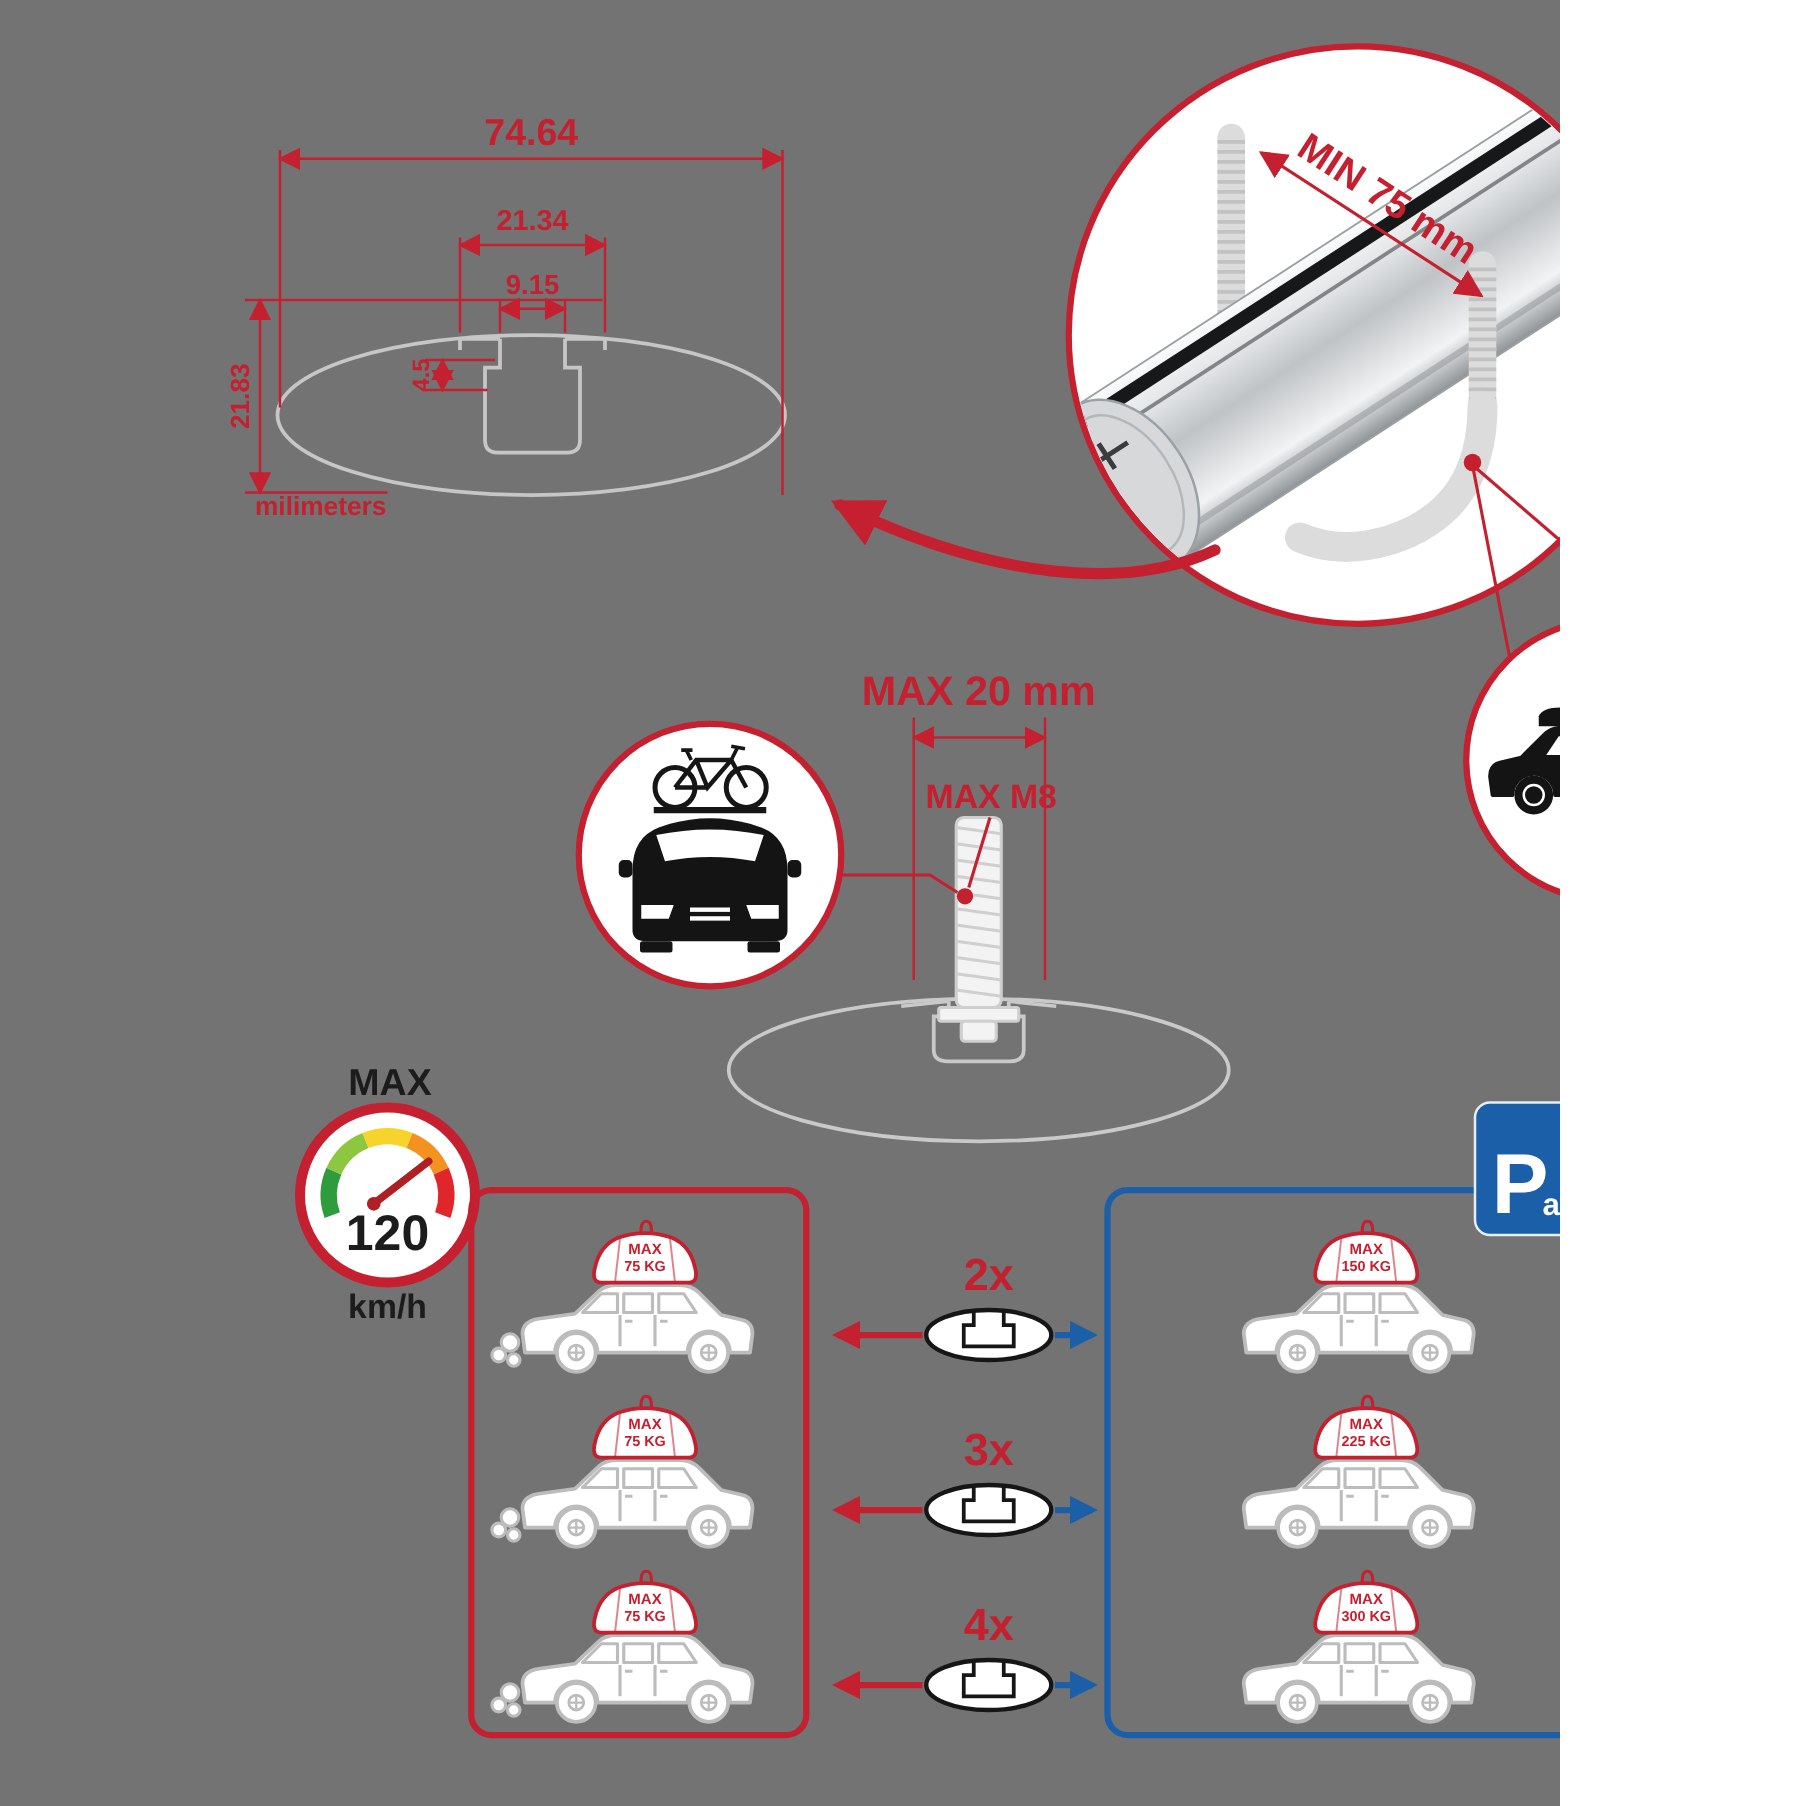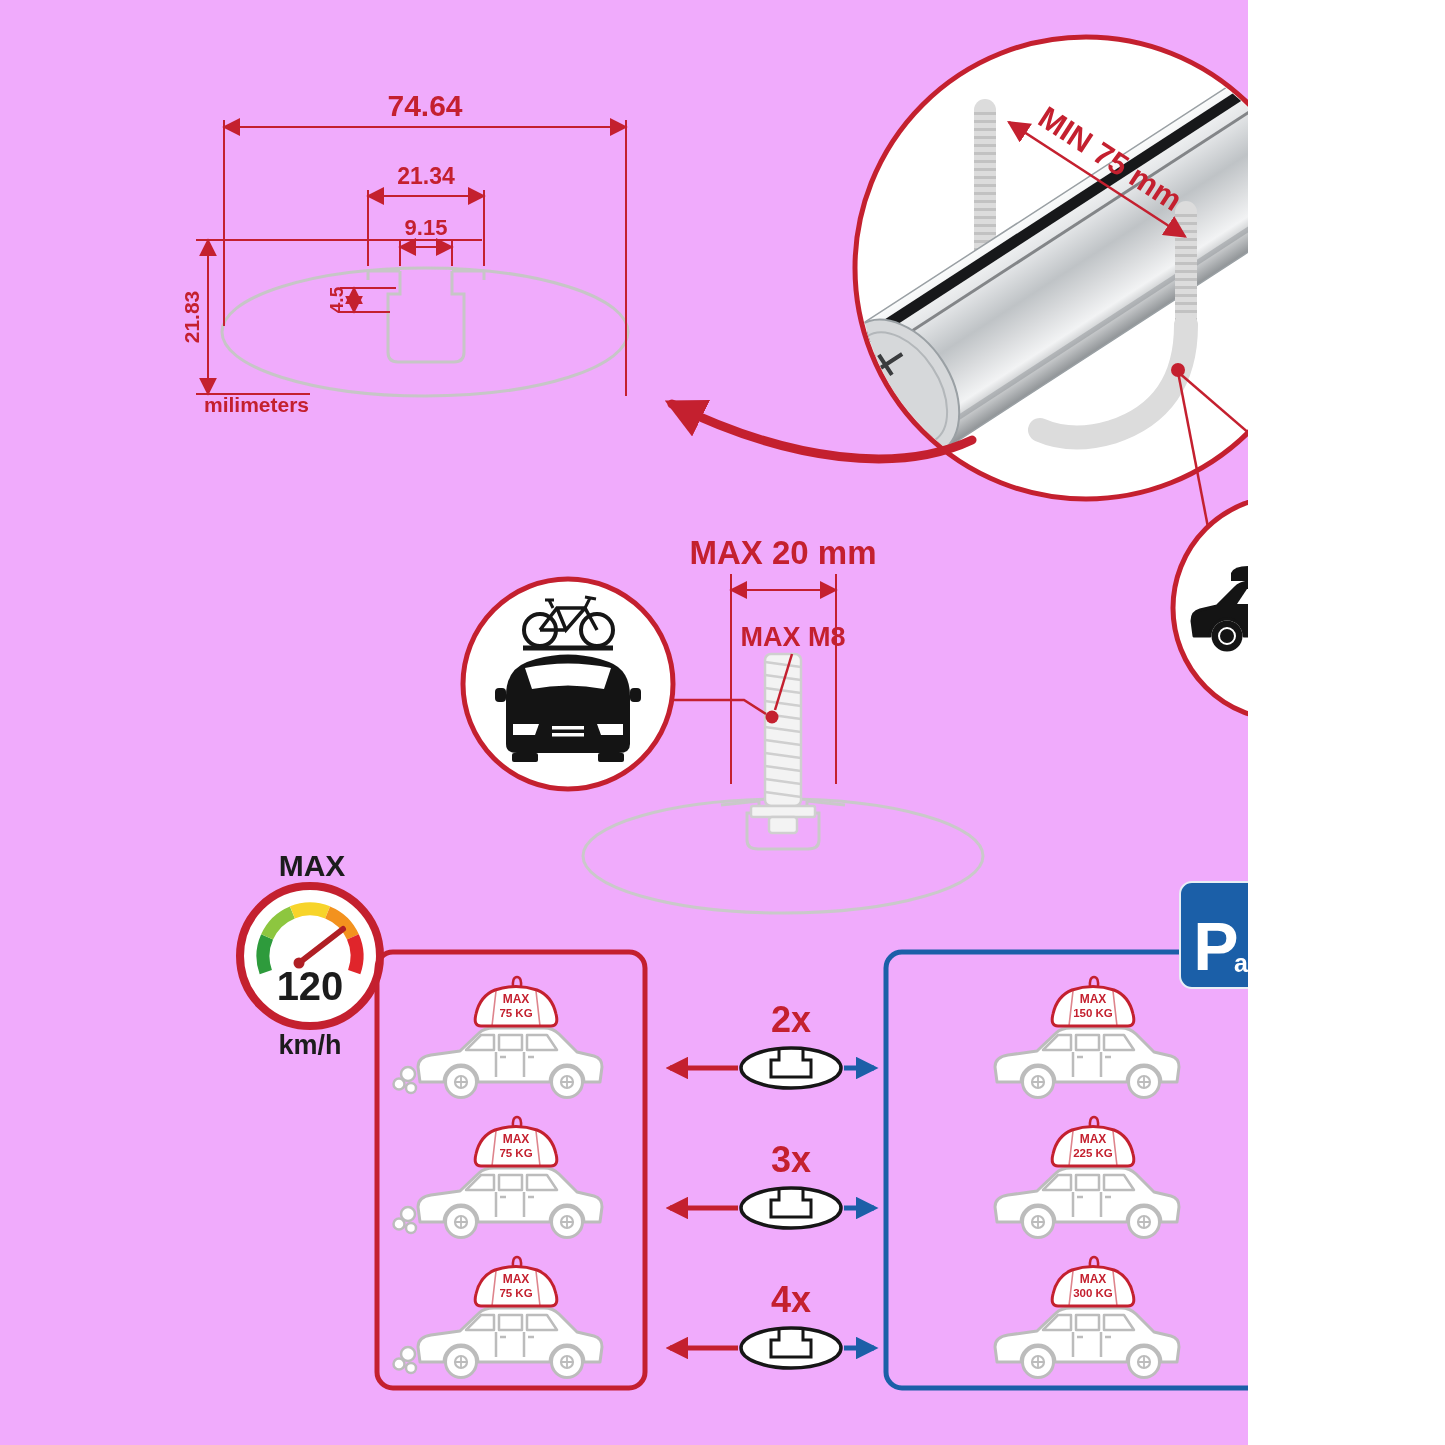--- a/index.html
+++ b/index.html
@@ -1,16 +1,16 @@
 <!DOCTYPE html>
 <html><head>
 <meta charset="utf-8">
 <style>
   html,body{margin:0;padding:0;background:#ffffff;}
-  .stage{position:relative;width:1248px;height:1445px;background:#f0abfc;overflow:hidden;}
+  .stage{position:relative;width:1248px;height:1445px;background:#737373;overflow:hidden;}
   svg{position:absolute;inset:0;}
   svg text{font-family:"Liberation Sans", sans-serif;}
   .red-t{fill:#c4202f;font-weight:700;}
   .blk-t{fill:#1c1c1c;font-weight:700;}
   .wht-t{fill:#ffffff;font-weight:700;}
 </style>
 </head>
 <body>
 
 <div class="stage">

